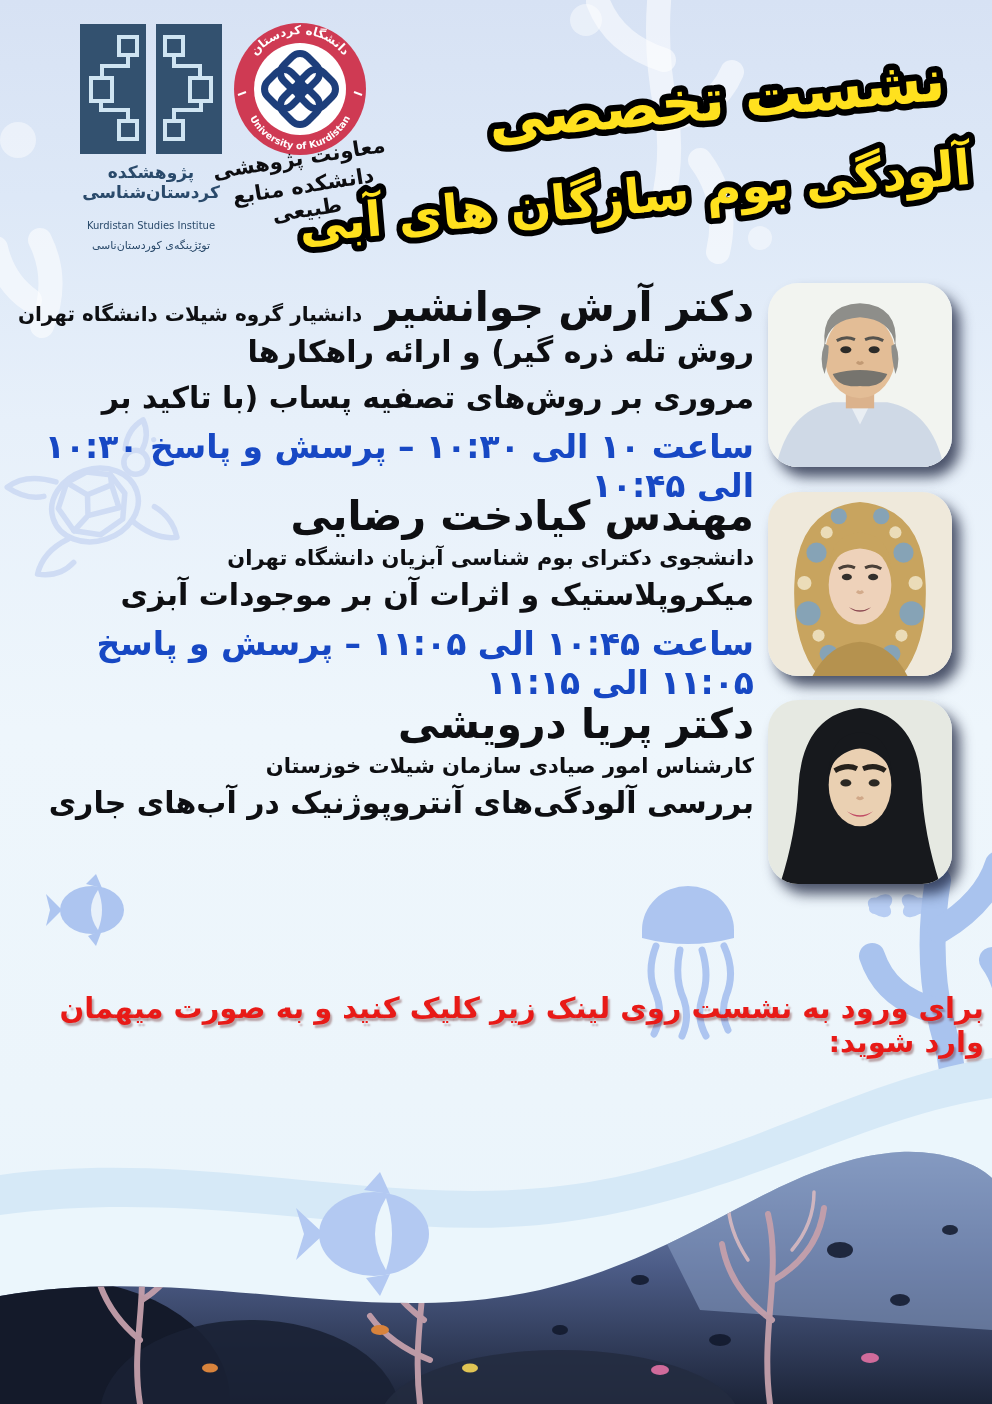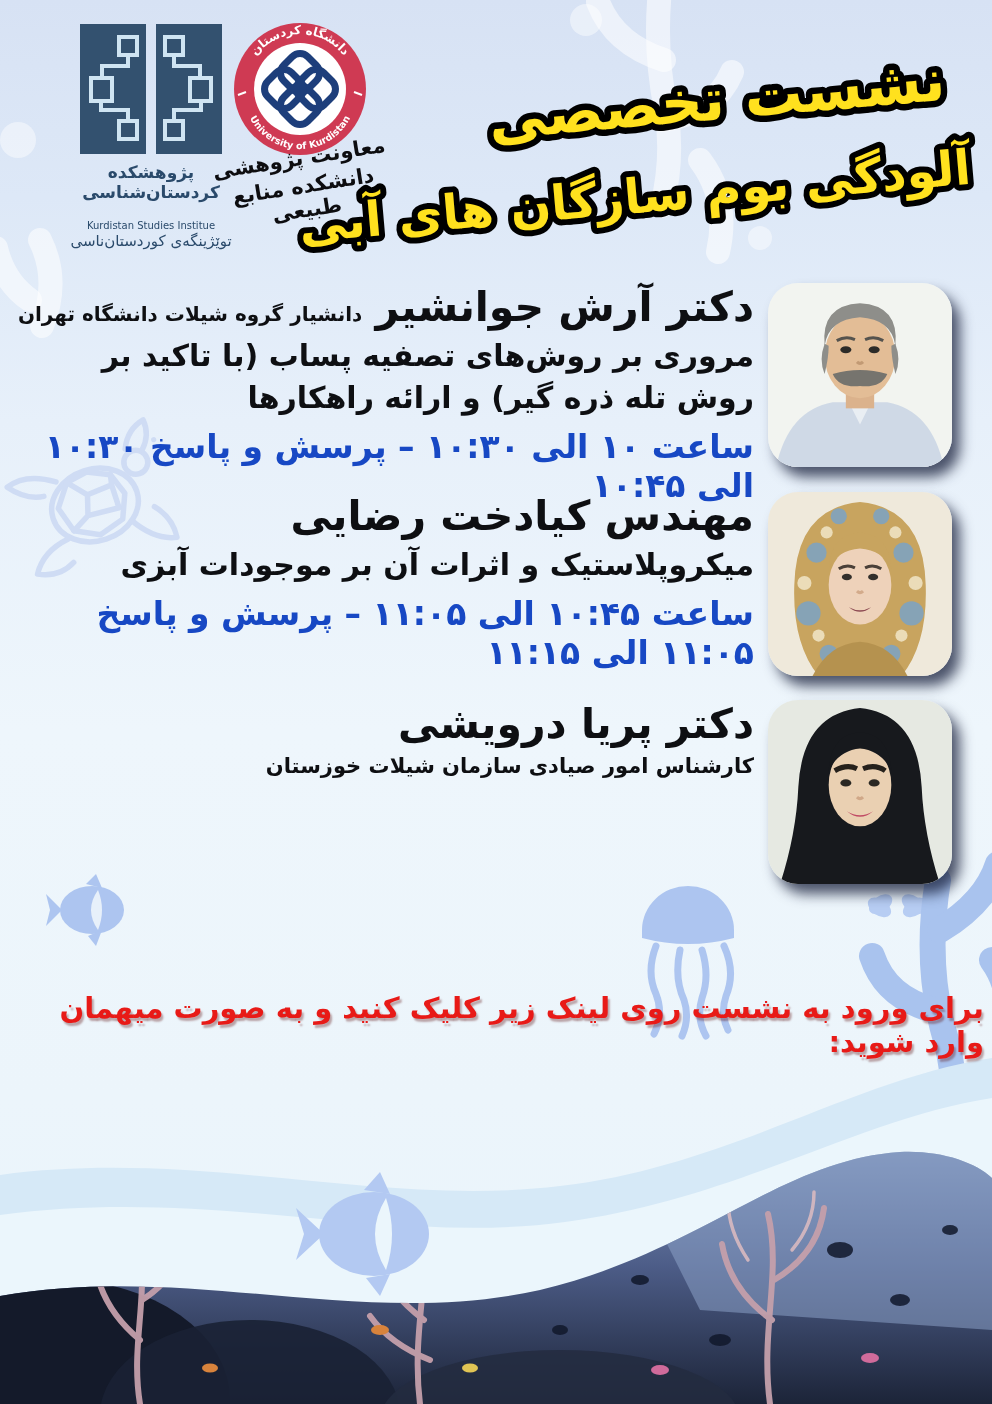--- a/index.html
+++ b/index.html
@@ -9,21 +9,21 @@
     background:linear-gradient(180deg,#d7e2f4 0%,#dde8f7 14%,#e7f0fa 30%,#eef6fc 52%,#ecf5fb 78%,#e9f4fb 100%);
     font-family:"DejaVu Sans",sans-serif;
   }
   svg{display:block;}
   .bg-decor{position:absolute;inset:0;}
   
   .inst-logo{position:absolute;left:46px;top:24px;width:210px;text-align:center;}
   .inst-logo svg{margin:0 auto;}
   .inst-fa{font-size:17px;font-weight:bold;color:#2a4a6b;margin-top:8px;text-align:center;}
   .inst-en{font-size:10px;color:#2a4a6b;margin-top:18px;}
-  .inst-ku{font-size:15px;color:#2a4a6b;margin-top:1px;}
+  .inst-ku{font-size:11px;color:#2a4a6b;margin-top:8px;}
   .uok-logo{position:absolute;left:225px;top:14px;}
   .dept{
     position:absolute;left:198px;top:146px;width:210px;text-align:center;
     transform:rotate(-9deg);color:#0d0d10;font-weight:bold;
   }
   .dept-l1{font-size:21px;}
   .dept-l2{font-size:21px;margin-top:4px;}
   .headline{position:absolute;top:22px;right:2px;overflow:visible;}
   .headline text{
     font-family:"DejaVu Sans",sans-serif;font-weight:bold;
@@ -255,22 +255,22 @@
       <text x="566" y="172" text-anchor="end" font-size="48" stroke-width="12">آلودگی بوم سازگان های آبی</text>
     </g>
   </svg>
 
   <section class="speaker" style="top:283px">
     <div class="speaker-text">
       <div>
         <span class="sp-name">دکتر آرش جوانشیر</span>
         <span class="sp-aff-inline">دانشیار گروه شیلات دانشگاه تهران</span>
       </div>
+      <div class="sp-topic" style="margin-top:0">روش تله ذره گیر) و ارائه راهکارها</div>
       <div class="sp-topic">مروری بر روش‌های تصفیه پساب (با تاکید بر</div>
-      <div class="sp-topic" style="margin-top:0">روش تله ذره گیر) و ارائه راهکارها</div>
       <div class="sp-time">ساعت ۱۰ الی ۱۰:۳۰ – پرسش و پاسخ ۱۰:۳۰ الی ۱۰:۴۵</div>
     </div>
     <div class="photo" style="top:0" role="img" aria-label="portrait photo of a gray-haired man with mustache in light shirt">
       <svg viewBox="0 0 182 182">
         <rect width="182" height="182" fill="#f2f4f0"></rect>
         <path d="M8,182 Q20,126 64,118 L118,118 Q162,126 174,182 Z" fill="#cfd9e6"></path>
         <path d="M80,118 L91,140 L102,118 Z" fill="#e9eef3"></path>
         <rect x="77" y="96" width="28" height="28" fill="#dbb28c"></rect>
         <ellipse cx="91" cy="72" rx="35" ry="42" fill="#e3bd96"></ellipse>
         <path d="M56,62 Q52,22 91,20 Q130,22 126,62 Q122,36 91,34 Q60,36 56,62 Z" fill="#8e8e8a"></path>
@@ -282,20 +282,21 @@
         <path d="M96,56 q9,-4 18,1" stroke="#55534e" stroke-width="3" fill="none"></path>
         <path d="M88,78 q3,3 6,0" stroke="#c29a74" stroke-width="3" fill="none"></path>
         <path d="M64,90 Q91,82 118,90 Q112,104 91,102 Q70,104 64,90 Z" fill="#76746e"></path>
       </svg>
     </div>
   </section>
 
   <section class="speaker" style="top:492px">
     <div class="speaker-text">
       <div class="sp-name">مهندس کیادخت رضایی</div>
+      <div class="sp-aff">دانشجوی دکترای بوم شناسی آبزیان دانشگاه تهران</div>
       <div class="sp-topic">میکروپلاستیک و اثرات آن بر موجودات آبزی</div>
       <div class="sp-time">ساعت ۱۰:۴۵ الی ۱۱:۰۵ – پرسش و پاسخ ۱۱:۰۵ الی ۱۱:۱۵</div>
     </div>
     <div class="photo" style="top:0" role="img" aria-label="portrait photo of a woman wearing a patterned tan and blue headscarf">
       <svg viewBox="0 0 182 182">
         <rect width="182" height="182" fill="#efe9db"></rect>
         <path d="M91,10 Q28,16 26,92 Q24,150 50,182 L132,182 Q158,150 156,92 Q154,16 91,10 Z" fill="#c8a45f"></path>
         <g fill="#7fa3c0" opacity="0.9">
           <circle cx="48" cy="60" r="10"></circle>
             <circle cx="40" cy="120" r="12"></circle>
@@ -324,20 +325,21 @@
         <path d="M80,114 q11,6 22,0 q-11,9 -22,0 Z" fill="#8d4a52"></path>
         <path d="M44,182 Q60,150 91,148 Q122,150 138,182 Z" fill="#b5924f"></path>
       </svg>
     </div>
   </section>
 
   <section class="speaker" style="top:700px">
     <div class="speaker-text">
       <div class="sp-name">دکتر پریا درویشی</div>
       <div class="sp-aff">کارشناس امور صیادی سازمان شیلات خوزستان</div>
+      <div class="sp-topic">بررسی آلودگی‌های آنتروپوژنیک در آب‌های جاری</div>
     </div>
     <div class="photo" style="top:0" role="img" aria-label="portrait photo of a woman wearing a black hijab">
       <svg viewBox="0 0 182 182">
         <rect width="182" height="182" fill="#e6e9e2"></rect>
         <path d="M91,8 Q34,14 30,86 Q28,132 12,182 L170,182 Q154,132 152,86 Q148,14 91,8 Z" fill="#17191d"></path>
         <ellipse cx="91" cy="84" rx="31" ry="41" fill="#ead0b2"></ellipse>
         <path d="M60,70 Q62,34 91,32 Q120,34 122,70 Q112,50 91,48 Q70,50 60,70 Z" fill="#17191d"></path>
         <path d="M66,70 q12,-7 22,-2" stroke="#26211c" stroke-width="5" fill="none"></path>
         <path d="M94,68 q12,-5 22,2" stroke="#26211c" stroke-width="5" fill="none"></path>
         <ellipse cx="77" cy="82" rx="5.5" ry="3.5" fill="#2a2722"></ellipse>

